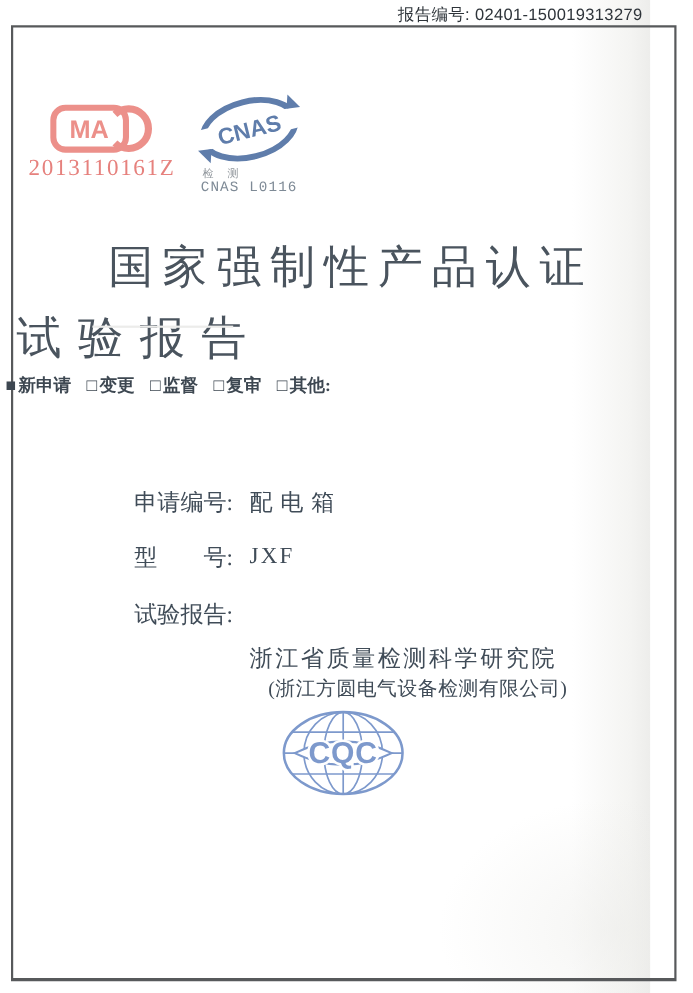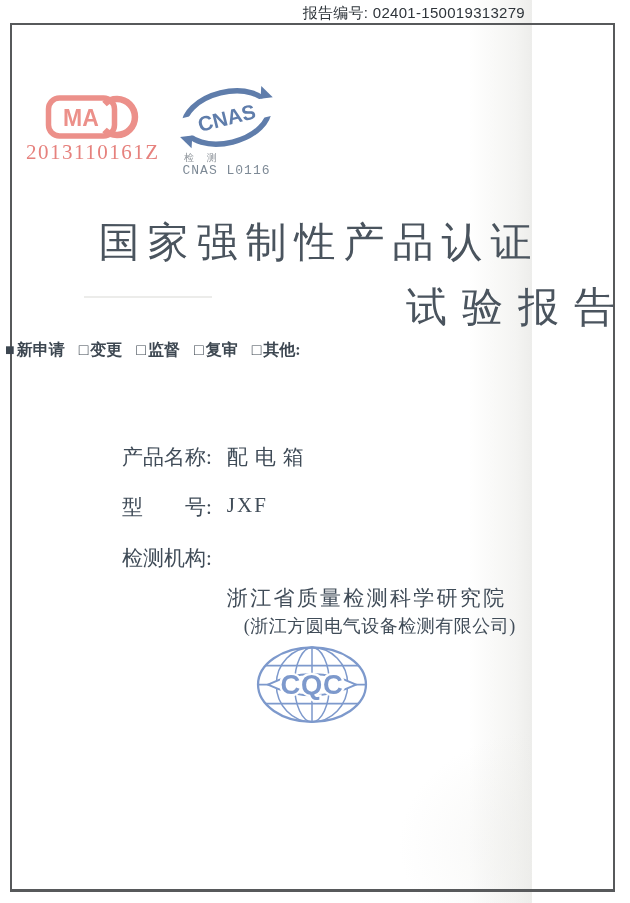--- a/index.html
+++ b/index.html
@@ -3,21 +3,21 @@
 <meta charset="utf-8">
 <style>
   html,body{margin:0;padding:0;}
   body{
     width:630px;height:903px;
     font-family:"Liberation Serif","DejaVu Serif",serif;
     background:#fff;
     overflow:hidden;
   }
   .page{
-    position:relative;width:532px;height:903px;
+    position:relative;width:591px;height:903px;
     background:
       radial-gradient(230px 170px at 560px 845px, rgba(236,236,233,.55) 0%, rgba(255,255,255,0) 70%),
       linear-gradient(to right,#ffffff 0%,#ffffff 88%,#f4f4f2 97%,#ededeb 100%);
   }
   .report-no{
     position:absolute;top:4px;right:7px;
     font-family:"Liberation Sans","DejaVu Sans",sans-serif;
     font-size:15px;color:#2e343a;letter-spacing:.3px;white-space:nowrap;
   }
   .frame{
@@ -42,22 +42,22 @@
     font-family:Liberation Mono, monospace;
     font-size:13px;color:#7e8a96;letter-spacing:1px;white-space:nowrap;
   }
   
   .title-line1{
     position:absolute;top:215px;left:0;width:630px;text-align:center;
     font-size:41px;color:#4a545e;letter-spacing:8px;padding-left:8px;box-sizing:border-box;
     white-space:nowrap;
   }
   .title-line2{
-    position:absolute;top:280px;left:0;width:630px;text-align:right;
-    font-size:41px;color:#4a545e;letter-spacing:15px;padding-left:32px;box-sizing:border-box;
+    position:absolute;top:280px;left:0;width:630px;text-align:left;
+    font-size:41px;color:#4a545e;letter-spacing:15px;padding-left:15px;box-sizing:border-box;
     white-space:nowrap;
   }
   .artifact-line{
     position:absolute;left:84px;top:296px;width:128px;height:2px;background:#ececea;
   }
   
   .apptype{
     position:absolute;top:340px;left:0;width:630px;
     font-size:16px;color:#3d4751;font-weight:600;white-space:nowrap;
   }
@@ -119,29 +119,29 @@
   <div class="apptype">
     <span class="item"><span class="box">■</span><span>新申请</span></span>
     <span class="item"><span class="box">□</span><span>变更</span></span>
     <span class="item"><span class="box">□</span><span>监督</span></span>
     <span class="item"><span class="box">□</span><span>复审</span></span>
     <span class="item"><span class="box">□</span><span>其他:</span></span>
   </div>
 
 
   <div class="field f-product">
-    <span class="flabel">产品名称:</span><span class="val-product">配电箱</span>
+    <span class="flabel">申请编号:</span><span class="val-product">配电箱</span>
   </div>
 
   <div class="field f-model">
     <span class="flabel">型　　号:</span><span class="val-model">JXF</span>
   </div>
 
   <div class="field f-lab">
-    <span class="flabel">检测机构:</span><span class="lab-values"><span class="val-lab1">浙江省质量检测科学研究院</span><span class="val-lab2">(浙江方圆电气设备检测有限公司)</span></span>
+    <span class="flabel">试验报告:</span><span class="lab-values"><span class="val-lab1">浙江省质量检测科学研究院</span><span class="val-lab2">(浙江方圆电气设备检测有限公司)</span></span>
   </div>
 
   <svg class="cqc-svg" width="114" height="80" viewBox="0 0 150 105">
     <ellipse cx="75" cy="52" rx="71" ry="49" fill="none" stroke="#7d99cc" stroke-width="3"></ellipse>
     <ellipse cx="75" cy="52" rx="47" ry="49" fill="none" stroke="#7d99cc" stroke-width="2"></ellipse>
     <ellipse cx="75" cy="52" rx="23" ry="49" fill="none" stroke="#7d99cc" stroke-width="2"></ellipse>
     <line x1="75" y1="3" x2="75" y2="101" stroke="#7d99cc" stroke-width="2"></line>
     <line x1="14" y1="27" x2="136" y2="27" stroke="#7d99cc" stroke-width="2"></line>
     <line x1="4" y1="52" x2="146" y2="52" stroke="#7d99cc" stroke-width="2"></line>
     <line x1="14" y1="77" x2="136" y2="77" stroke="#7d99cc" stroke-width="2"></line>

